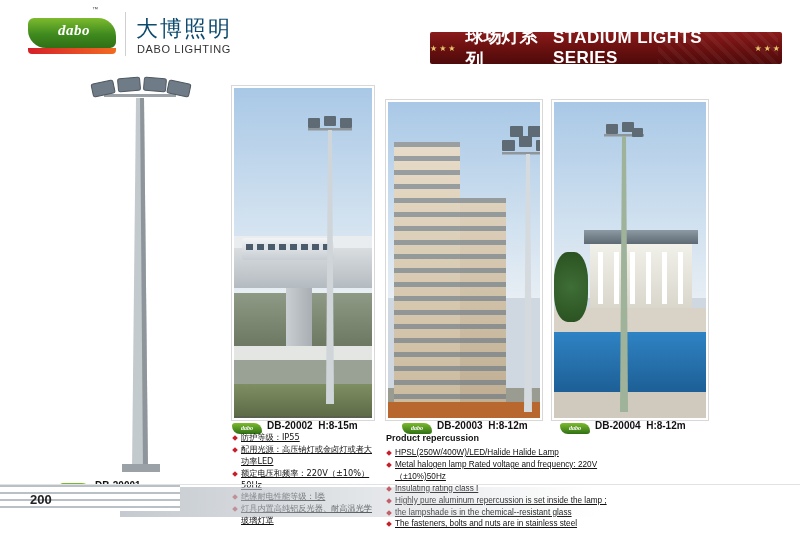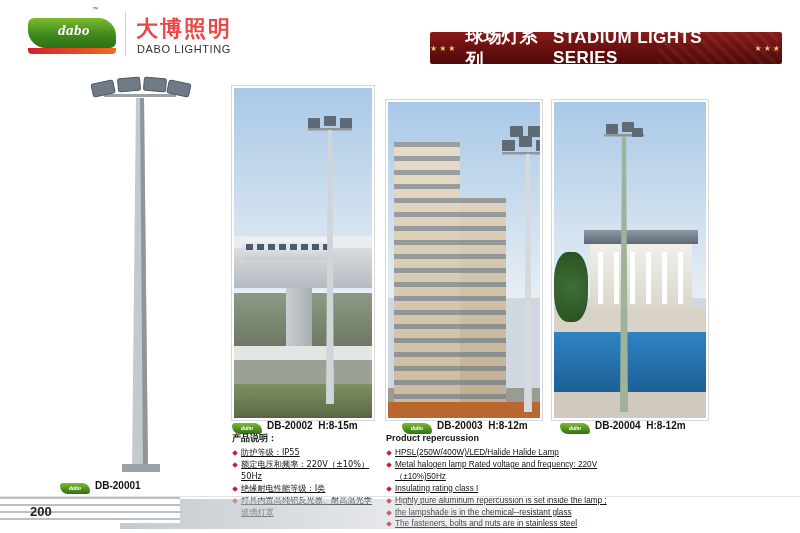--- a/index.html
+++ b/index.html
@@ -21,21 +21,21 @@
   }
   .logo-text{
     position:absolute;left:6px;top:8px;width:80px;text-align:center;
     color:#fff;font-size:15px;font-style:italic;font-weight:bold;letter-spacing:.5px;
     font-family:"Liberation Serif", serif;
   }
   .logo-red{position:absolute;left:0;top:34px;width:88px;height:6px;
     background:linear-gradient(90deg,#d5202a,#f26a22);border-radius:0 0 4px 4px;}
   .tm{position:absolute;left:92px;top:6px;font-size:6px;color:#444;}
   .divider-v{position:absolute;left:125px;top:12px;width:1px;height:44px;background:#cfcfcf;}
-  .cn-title{position:absolute;left:136px;top:14px;font-size:22px;font-weight:bold;color:#ef4444;
+  .cn-title{position:absolute;left:136px;top:14px;font-size:22px;font-weight:normal;color:#0c4a6e;
     font-family:"DejaVu Sans", sans-serif;letter-spacing:2px;}
   .en-title{position:absolute;left:137px;top:43px;font-size:11px;color:#333;letter-spacing:.6px;}
 
   .header-banner{
     position:absolute;left:430px;top:32px;width:352px;height:32px;
     background:linear-gradient(180deg,#8a1b1b 0%,#6e1111 45%,#4e0a0a 100%);
     border-radius:2px;overflow:hidden;
   }
   .banner-orn{
     position:absolute;right:4px;top:0;width:120px;height:32px;
@@ -116,21 +116,21 @@
   .spec{position:absolute;font-size:8.2px;color:#111;line-height:1.45;}
   .spec .title{font-weight:bold;font-size:9px;display:block;margin-bottom:2px;}
   .spec li{list-style:none;margin:0;padding:0 0 0 9px;position:relative;text-decoration:underline;}
   .spec li:before{content:"";position:absolute;left:1px;top:4px;width:4px;height:4px;
     background:#c61f2a;transform:rotate(45deg);}
   .spec ul{margin:0;padding:0;}
   #spec-cn{left:232px;top:432px;width:146px;font-family:"DejaVu Sans", sans-serif;}
   #spec-en{left:386px;top:432px;width:236px;}
 
   
-  .footer{position:absolute;left:0;bottom:0;width:800px;height:46px;}
+  .footer{position:absolute;left:0;bottom:12px;width:800px;height:46px;}
   .foot-stripes{position:absolute;left:0;bottom:10px;width:180px;height:26px;
     background:repeating-linear-gradient(180deg,#b9c0c6 0 2px,#ffffff 2px 7px);}
   .foot-sweep{position:absolute;left:120px;bottom:4px;width:680px;height:30px;
     background:linear-gradient(90deg, rgba(190,196,202,.9), rgba(255,255,255,0) 70%);
     border-radius:0 40px 0 0;}
   .pageno{position:absolute;left:30px;bottom:14px;font-size:13px;font-weight:bold;color:#222;}
   .foot-line{position:absolute;left:0;bottom:36px;width:800px;height:1px;background:#e2e2e2;}
 </style>
 </head>
 <body>
@@ -247,23 +247,23 @@
           <rect x="34" y="12" width="11" height="9" rx="1"></rect>
         </g>
       <polygon points="24,20 28,20 30,296 22,296" fill="#9fb39a"></polygon>
     </svg>
   </div>
   <div class="ph-cap" style="left:560px;top:420px">
     <span class="cap-logo">dabo</span><span>DB-20004</span>&nbsp;&nbsp;<span>H:8-12m</span>
   </div>
 
   <div class="spec" id="spec-cn">
-    <span class="title">产品说明：</span>
     <ul>
       <li>防护等级：IP55</li>
+      <li>配用光源：高压钠灯或金卤灯或者大功率LED</li>
       <li>额定电压和频率：220V（±10%）50Hz</li>
       <li>绝缘耐电性能等级：I类</li>
       <li>灯具内置高纯铝反光器、耐高温光学玻璃灯罩</li>
 
     </ul>
   </div>
 
   <div class="spec" id="spec-en">
     <span class="title">Product repercussion</span>
     <ul>

